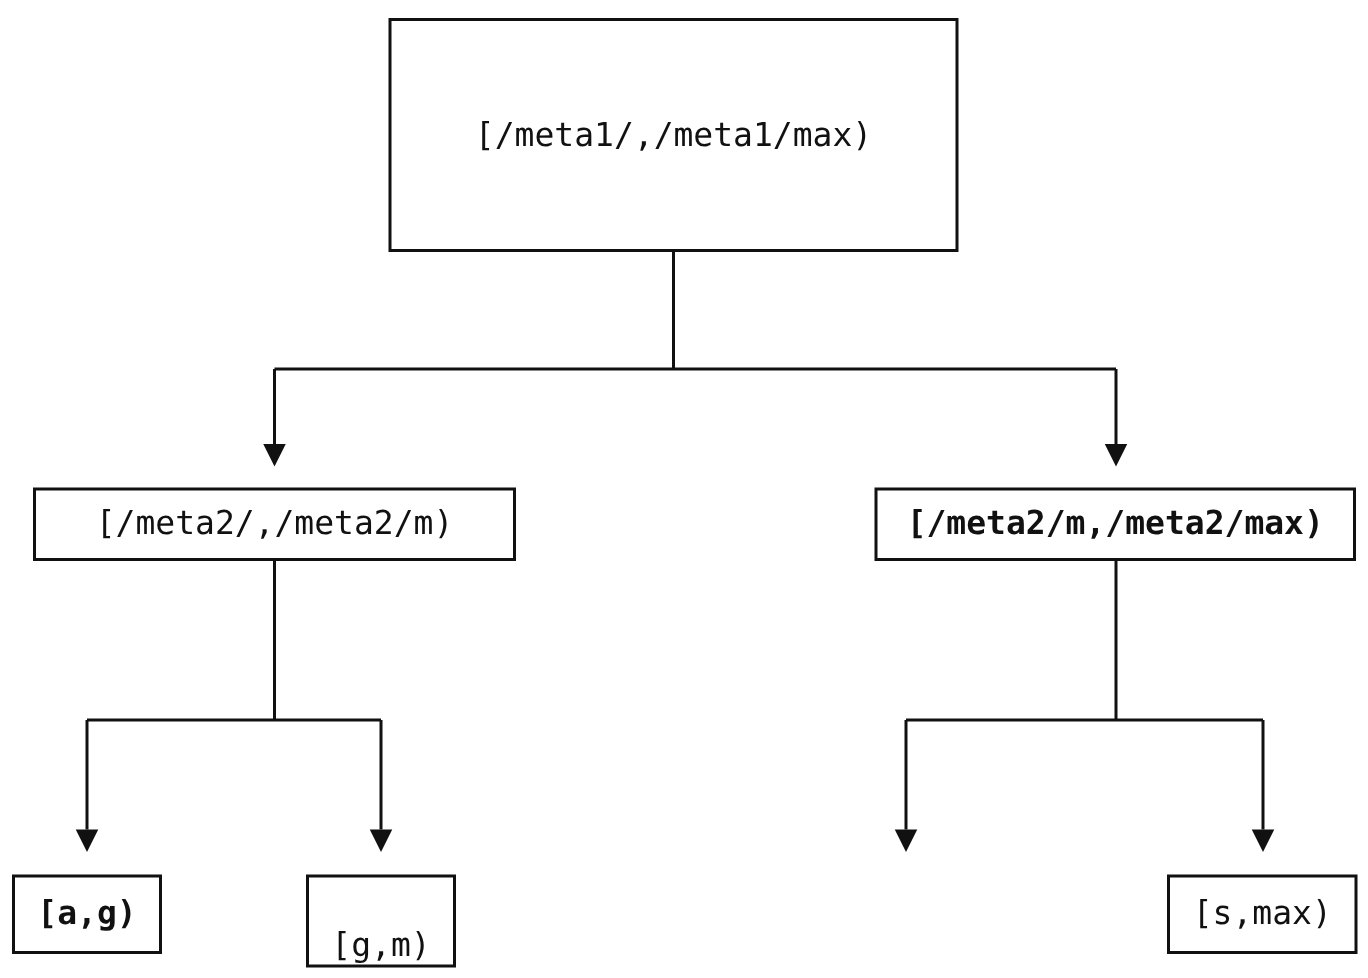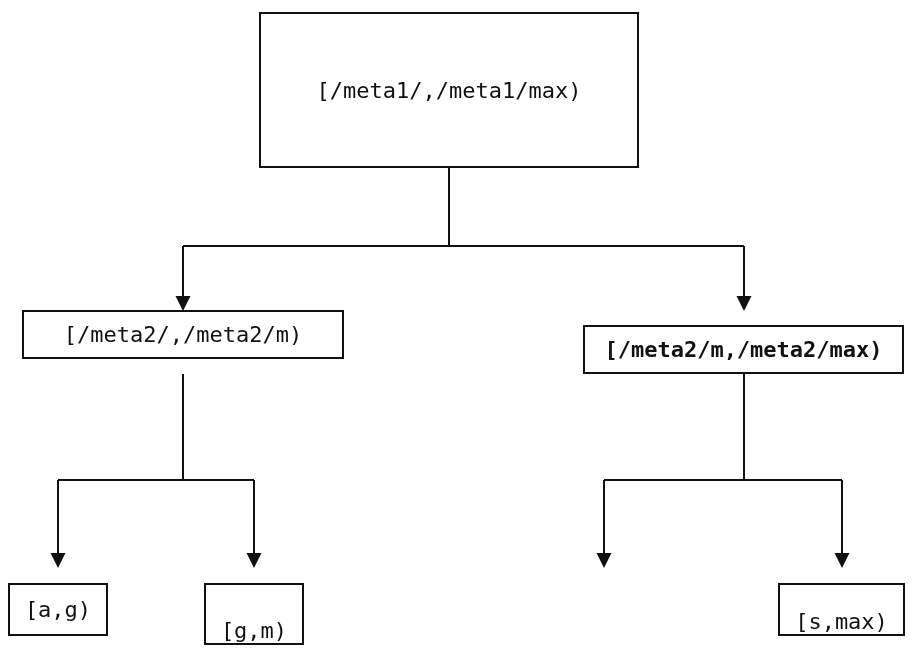--- a/index.html
+++ b/index.html
@@ -27,26 +27,26 @@
     display: flex;
     align-items: center;
     justify-content: center;
     border: 2px solid var(--line);
     background: var(--bg);
     font-size: 22px;
     font-weight: 500;
     white-space: nowrap;
   }
   .node-root   { left: 259px; top: 12px;  width: 380px; height: 156px; }
-  .node-l2a    { left: 22px;  top: 310px; width: 322px; height: 49px; }
+  .node-l2a    { left: 22px;  top: 325px; width: 322px; height: 49px; }
   .node-l2b    { left: 583px; top: 325px; width: 321px; height: 49px; font-weight: bold; }
-  .node-leaf1  { left: 8px;   top: 583px; width: 100px; height: 53px; }
+  .node-leaf1  { left: 8px;   top: 583px; width: 100px; height: 53px; font-weight: bold; }
   .node-leaf2  { left: 204px; top: 583px; width: 100px; height: 62px; align-items: flex-end; }
   .node-leaf3  { left: 554px; top: 583px; width: 100px; height: 53px; }
-  .node-leaf4  { left: 778px; top: 583px; width: 127px; height: 53px; align-items: flex-end; }
+  .node-leaf4  { left: 778px; top: 583px; width: 127px; height: 53px; }
 </style>
 </head>
 <body>
 
 <div class="canvas">
 
   <svg class="edges-svg" viewBox="0 0 912 652" xmlns="http://www.w3.org/2000/svg" aria-hidden="true">
 
     <g>
       <path d="M449,168 L449,246"></path>

